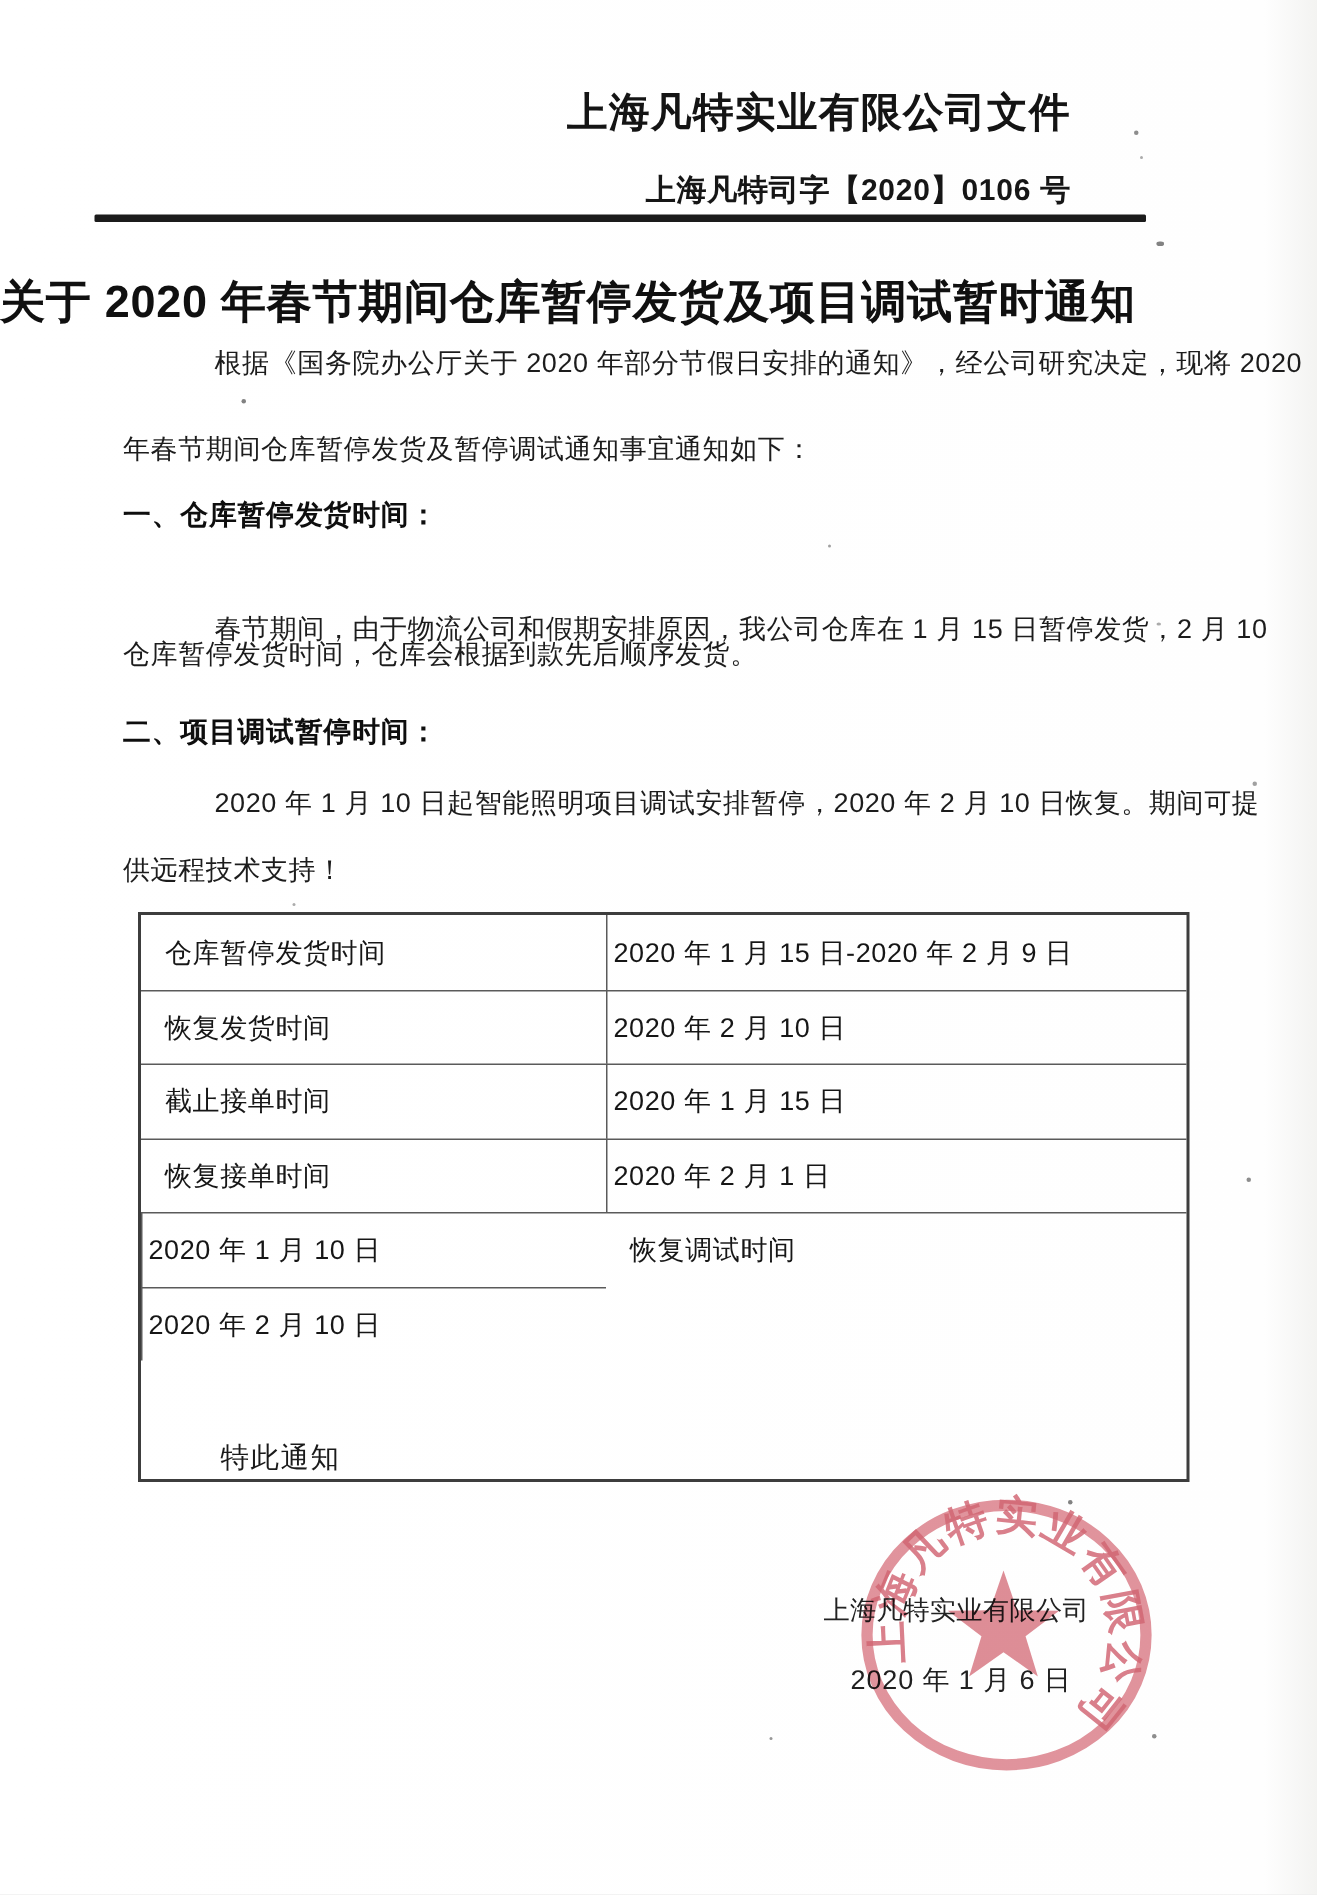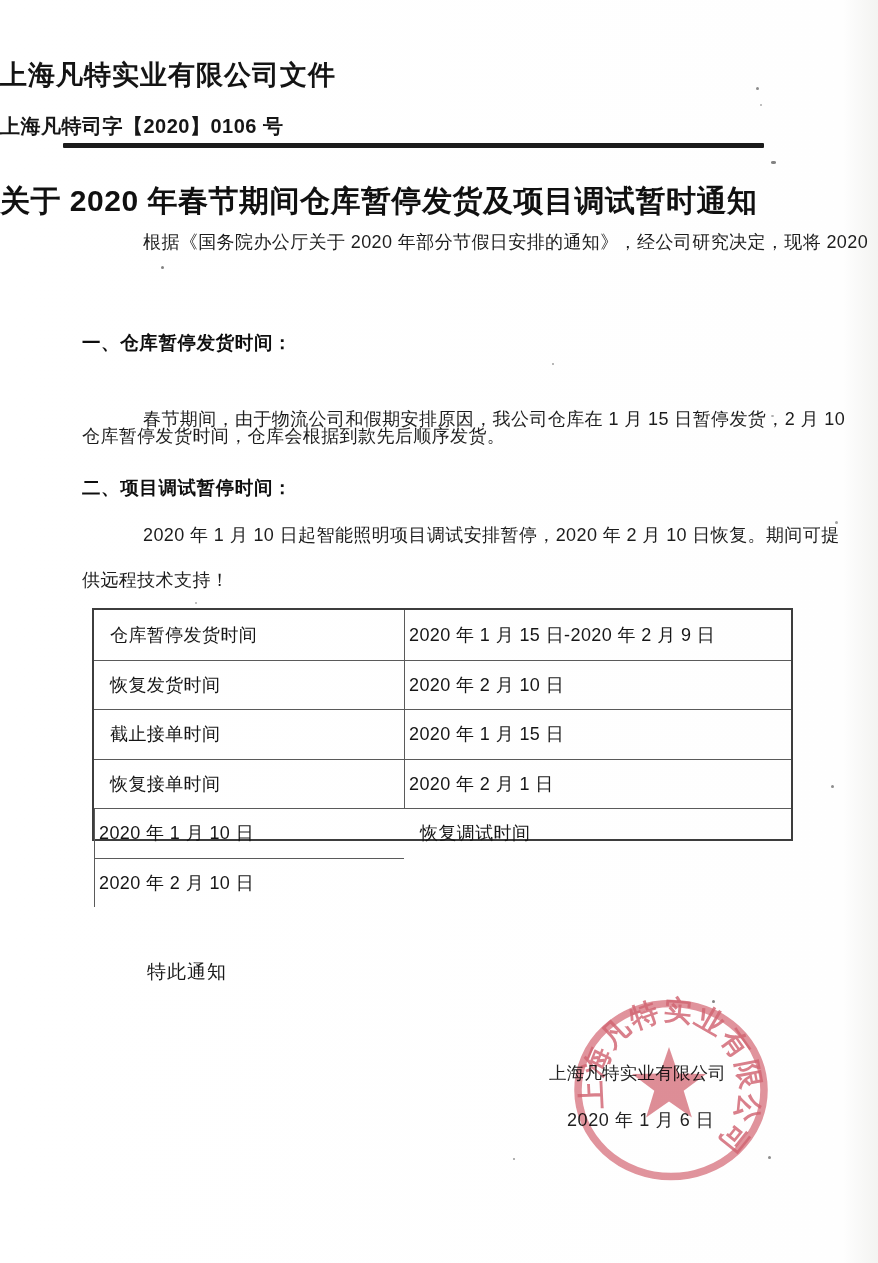--- a/index.html
+++ b/index.html
@@ -7,37 +7,37 @@
     width:878px;height:1263px;
     background:#e9e9e9;
     font-family:"Liberation Sans","DejaVu Sans",sans-serif;
   }
   .page{
     position:relative;width:878px;height:1263px;overflow:hidden;
     background:linear-gradient(90deg,#ffffff 0%,#fefefe 96%,#f3f3f1 100%);
     color:#1f1f1f;
   }
   .abs{position:absolute;white-space:nowrap;}
-  .center{left:0;width:714px;text-align:left;}
+  .center{left:0;width:714px;text-align:right;}
   .org-title{top:57px;font-size:27px;font-weight:bold;color:#141414;letter-spacing:1px;}
   .doc-no{top:113px;font-size:20px;font-weight:bold;color:#161616;letter-spacing:0.5px;}
   .rule{position:absolute;left:63px;top:143px;width:701px;height:4.5px;background:#1b1b1b;border-radius:1px;}
   .main-title{top:181px;font-size:30px;font-weight:bold;color:#101010;letter-spacing:0.5px;}
   .body-line{font-size:18px;letter-spacing:0.4px;color:#1c1c1c;line-height:22px;}
   .sec-head{font-size:18.5px;font-weight:bold;color:#0e0e0e;letter-spacing:0.6px;line-height:22px;}
   .intro-1{left:143px;top:231px;}
   .intro-2{left:82px;top:288px;}
   .s1-head{left:82px;top:332px;}
   .s1-l1{left:143px;top:380px;margin-top:28px;}
   .s1-l2{left:82px;top:425px;}
   .s2-head{left:82px;top:477px;}
   .s2-l1{left:143px;top:524px;}
   .s2-l2{left:82px;top:569px;}
   .sched{
-    position:absolute;left:92px;top:608px;width:701px;height:233px;
+    position:absolute;left:92px;top:608px;width:701px;height:380px;
     display:grid;grid-template-columns:310px 1fr;grid-auto-rows:49.5px;
     border:2px solid #3d3d3d;box-sizing:border-box;
   }
   .cell{
     display:flex;align-items:center;
     font-size:18px;letter-spacing:0.4px;color:#161616;
     border-top:1.4px solid #5a5a5a;box-sizing:border-box;
     padding-left:16px;background:transparent;
   }
   .cell.first{border-top:none;}
@@ -56,20 +56,21 @@
 
 <div class="page">
 
   <div class="abs center org-title">上海凡特实业有限公司文件</div>
   <div class="abs center doc-no">上海凡特司字【2020】0106 号</div>
   <div class="rule"></div>
 
   <div class="abs center main-title">关于 2020 年春节期间仓库暂停发货及项目调试暂时通知</div>
 
   <div class="abs body-line intro-1">根据《国务院办公厅关于 2020 年部分节假日安排的通知》，经公司研究决定，现将 2020</div>
+  <div class="abs body-line intro-2">年春节期间仓库暂停发货及暂停调试通知事宜通知如下：</div>
 
   <div class="abs sec-head s1-head">一、仓库暂停发货时间：</div>
   <div class="abs body-line s1-l1">春节期间，由于物流公司和假期安排原因，我公司仓库在 1 月 15 日暂停发货，2 月 10</div>
   <div class="abs body-line s1-l2">仓库暂停发货时间，仓库会根据到款先后顺序发货。</div>
 
   <div class="abs sec-head s2-head">二、项目调试暂停时间：</div>
   <div class="abs body-line s2-l1">2020 年 1 月 10 日起智能照明项目调试安排暂停，2020 年 2 月 10 日恢复。期间可提</div>
   <div class="abs body-line s2-l2">供远程技术支持！</div>
 
   <div class="sched">

